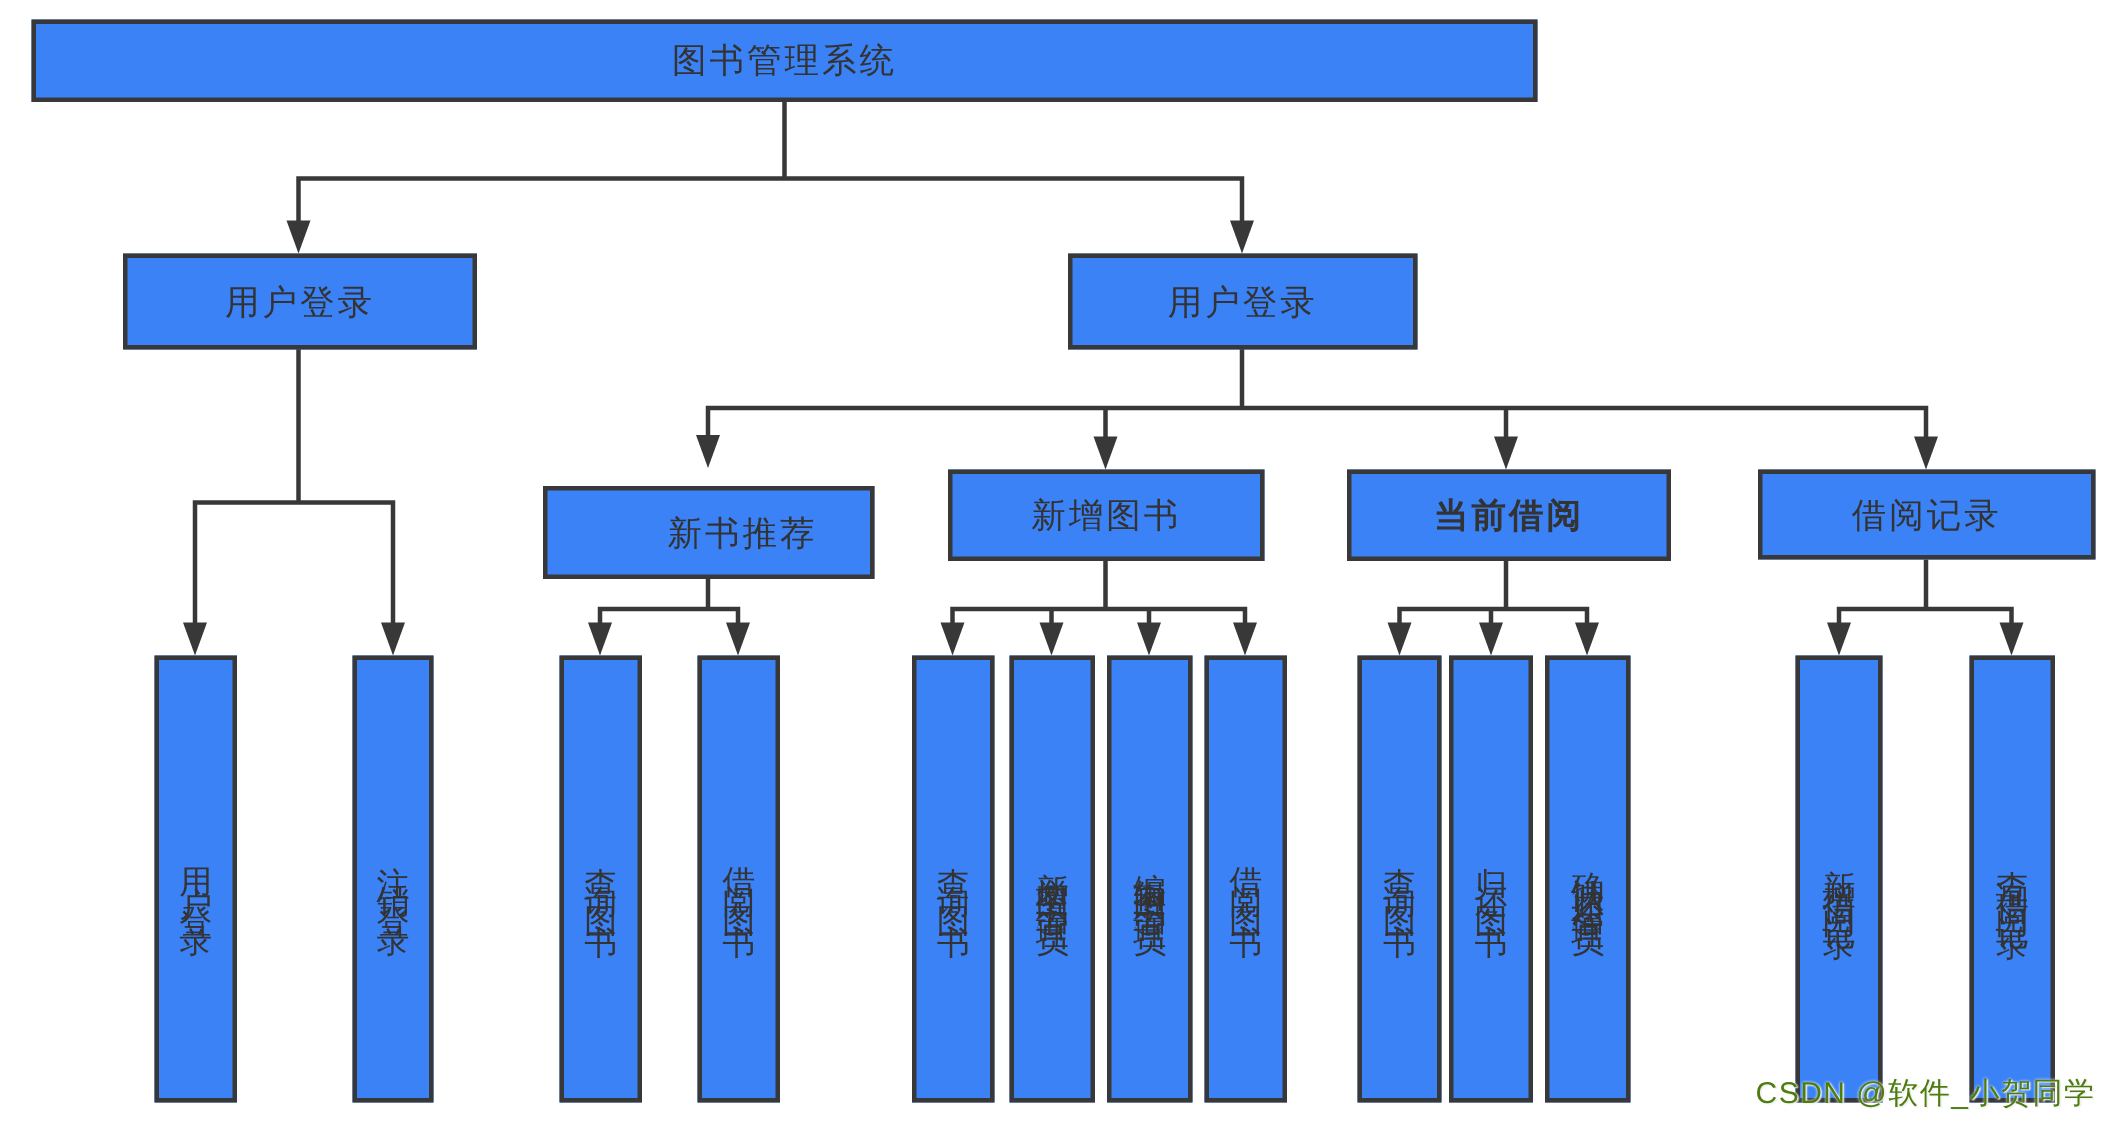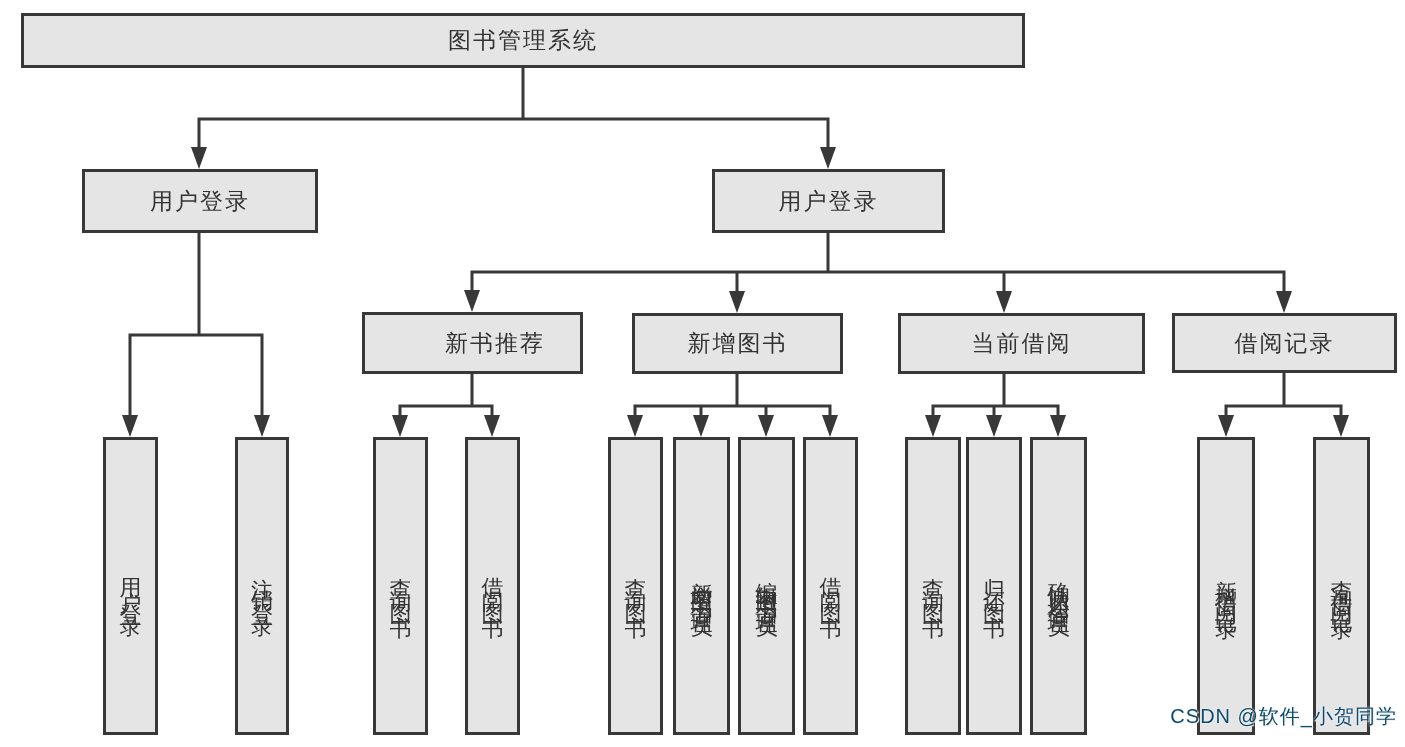--- a/index.html
+++ b/index.html
@@ -13,42 +13,42 @@
   }
   .lines-svg {
     position: absolute;
     left: 0; top: 0;
     width: 1405px; height: 747px;
   }
   .node {
     position: absolute;
     box-sizing: border-box;
     border: 3px solid #383838;
-    background: #e5e5e5;
+    background: #3b82f6;
     display: flex;
     align-items: center;
     justify-content: center;
     color: #333333;
   }
   .hnode { font-size: 23px; letter-spacing: 2px; white-space: nowrap; }
   .vnode {
     writing-mode: vertical-rl;
     text-orientation: mixed;
     font-size: 22px;
     line-height: 1;
   }
   .ls-4  { letter-spacing: 13px; }
   .ls-6  { letter-spacing: 8px; }
   .ls-10 { letter-spacing: 5px; }
   .watermark {
     position: absolute;
     right: 8px;
-    bottom: 17px;
+    bottom: 5px;
     font-size: 20px;
-    color: #0c4a6e;
+    color: #4d7c0f;
     letter-spacing: 1px;
     text-shadow: 0 0 2px #ffffff, 1px 1px 1px #e8e8e8;
     white-space: nowrap;
   }
 </style>
 </head>
 <body>
 
 <div class="canvas">
 
@@ -90,23 +90,23 @@
       <path d="M1218 415 L1234 415 L1226 437 Z"></path>
       <path d="M1333 415 L1349 415 L1341 437 Z"></path>
     </g>
   </svg>
 
   <div class="node hnode" style="left:21px; top:13px; width:1004px; height:55px;">图书管理系统</div>
 
   <div class="node hnode" style="left:82px; top:169px; width:236px; height:64px;">用户登录</div>
   <div class="node hnode" style="left:712px; top:169px; width:233px; height:64px;">用户登录</div>
 
-  <div class="node hnode" style="left:362px; top:312px; width:221px; height:62px;padding-left:45px;">新书推荐</div>
+  <div class="node hnode" style="left:362px; top:324px; width:221px; height:62px;padding-left:45px;">新书推荐</div>
   <div class="node hnode" style="left:632px; top:313px; width:211px; height:61px;">新增图书</div>
-  <div class="node hnode" style="left:898px; top:313px; width:247px; height:61px;">当前借阅</div>
+  <div class="node hnode" style="left:898px; top:313px; width:216px; height:61px;font-weight:bold;">当前借阅</div>
   <div class="node hnode" style="left:1172px; top:313px; width:225px; height:60px;">借阅记录</div>
 
   <div class="node vnode ls-4" style="left:103px; top:437px; width:55px; height:298px;">用户登录</div>
   <div class="node vnode ls-4" style="left:235px; top:437px; width:54px; height:298px;">注销登录</div>
 
   <div class="node vnode ls-4" style="left:373px; top:437px; width:55px; height:298px;">查询图书</div>
   <div class="node vnode ls-4" style="left:465px; top:437px; width:55px; height:298px;">借阅图书</div>
 
   <div class="node vnode ls-4" style="left:608px; top:437px; width:55px; height:298px;">查询图书</div>
   <div class="node vnode ls-10" style="left:673px; top:437px; width:57px; height:298px;">新增图书（管理员）</div>

